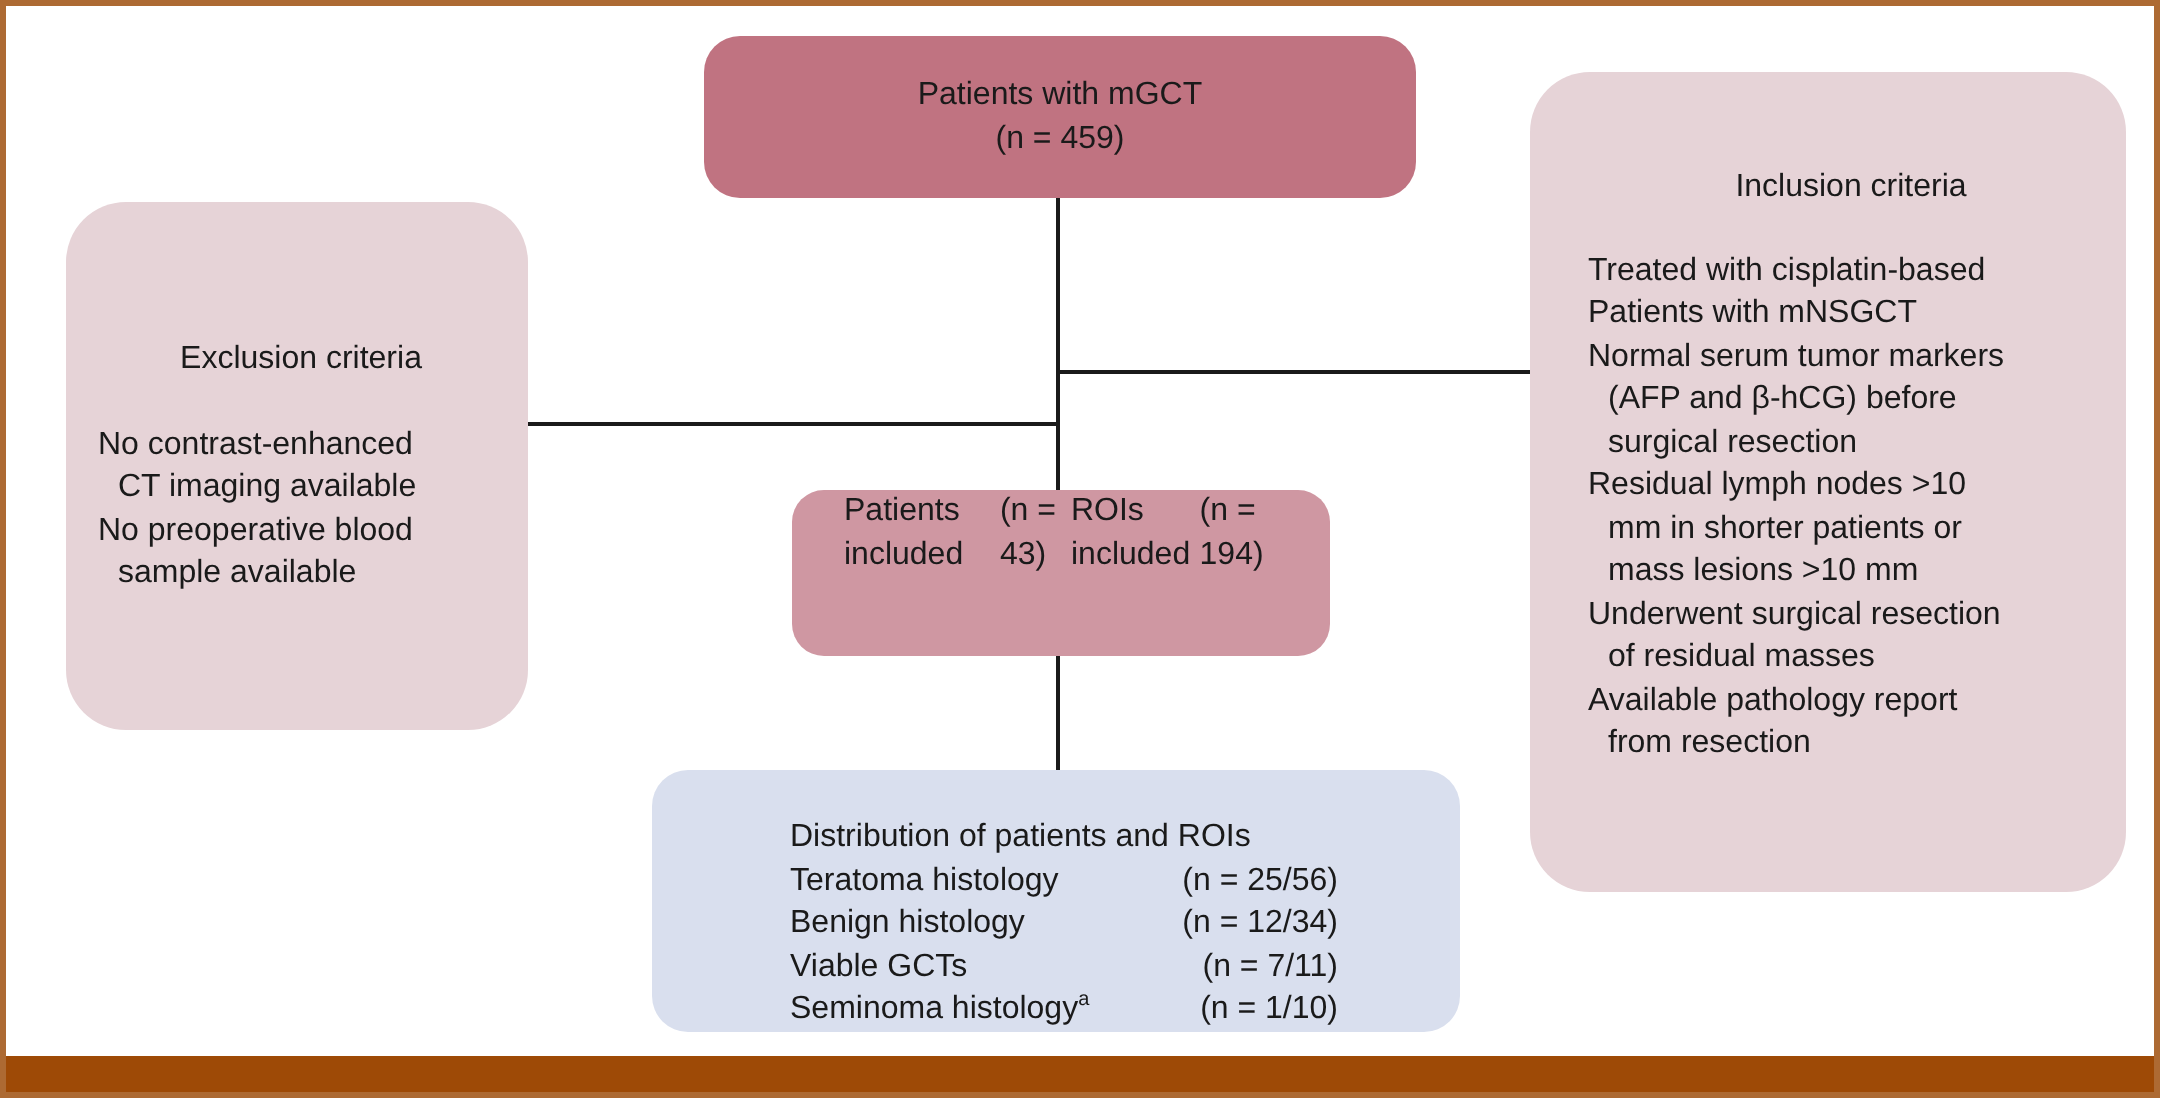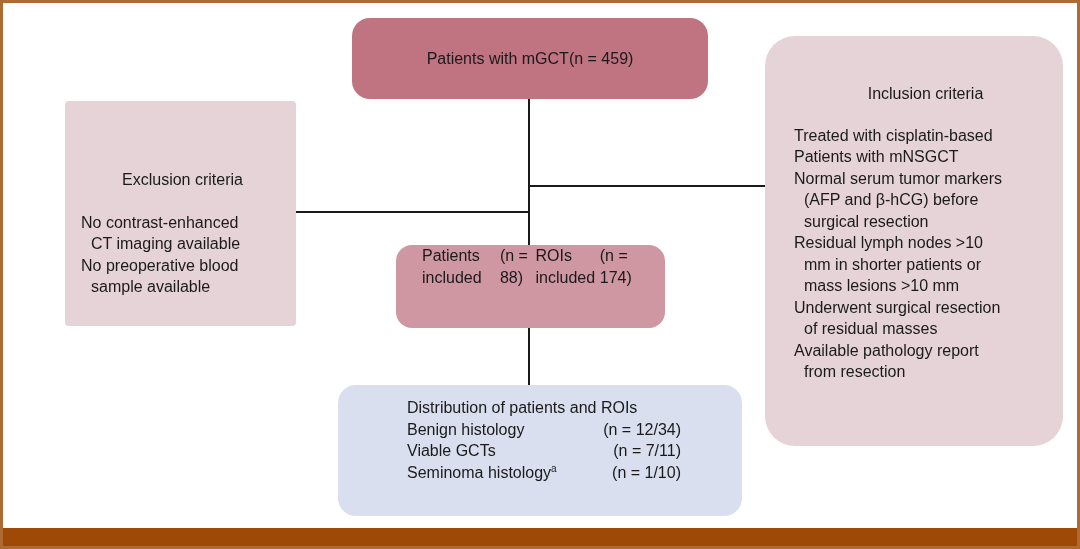--- a/index.html
+++ b/index.html
@@ -20,32 +20,31 @@
     left: 0; right: 0; bottom: 0;
     height: 18px;
     background: var(--frame-bar, #9e4a06);
   }
   .box { position: absolute; box-sizing: border-box; }
 
   .top-box {
     left: 349px; top: 15px; width: 356px; height: 81px;
     background: var(--rose-dark, #c07381);
     border-radius: 18px;
-    display: flex; 
+    display: flex; flex-direction: column;
     align-items: center; justify-content: center;
     line-height: 22px;
   }
 
   .exclusion-box {
-    left: 30px; top: 98px; width: 231px; height: 225px;
+    left: 30px; top: 98px; width: 231px; height: 264px;
     background: var(--pink-pale, #e6d3d7);
-    border-radius: 4px;
+    border-radius: 30px;
     padding: 68px 12px 0 16px;
     line-height: 21.5px;
-    margin-left: 32px;
   }
   .inclusion-box {
     left: 762px; top: 33px; width: 298px; height: 410px;
     background: var(--pink-pale, #e6d3d7);
     border-radius: 30px;
     padding: 47px 6px 0 29px;
     line-height: 21.5px;
   }
   .box-heading { text-align: center; }
   .exclusion-box .box-heading { margin-bottom: 21px; }
@@ -57,24 +56,24 @@
     left: 393px; top: 242px; width: 269px; height: 83px;
     background: var(--rose-mid, #cf97a2);
     border-radius: 16px;
     display: flex; flex-direction: row; justify-content: center;
     padding: 0 24px 0 26px;
     line-height: 22px;
   }
   .kv-row { display: flex; justify-content: space-between; }
 
   .bottom-box {
-    left: 335px; top: 382px; width: 404px; height: 131px;
+    left: 323px; top: 382px; width: 404px; height: 131px;
     background: var(--blue-pale, #d9dfee);
     border-radius: 18px;
-    padding: 12px 0 0 69px;
+    padding: 23px 0 0 69px;
     line-height: 21.5px;
   }
   .bottom-box .col { width: 274px; }
   sup { font-size: 10px; line-height: 0; }
 
   .connector { position: absolute; background: var(--line-color, #1a1a1a); }
   .v1 { left: 525px; top: 96px;  width: 2px; height: 147px; }
   .hr { left: 526px; top: 182px; width: 236px; height: 2px; }
   .hl { left: 261px; top: 208px; width: 265px; height: 2px; }
   .v2 { left: 525px; top: 325px; width: 2px; height: 58px; }
@@ -114,31 +113,35 @@
     <div class="line indent">mass lesions &gt;10 mm</div>
     <div class="line">Underwent surgical resection</div>
     <div class="line indent">of residual masses</div>
     <div class="line">Available pathology report</div>
     <div class="line indent">from resection</div>
   </div>
 
   <div class="box middle-box">
     <div class="kv-row">
       <span>Patients included</span>
-      <span>(n = 88)</span>
+      <span>(n = 43)</span>
     </div>
     <div class="kv-row">
       <span>ROIs included</span>
-      <span>(n = 174)</span>
+      <span>(n = 194)</span>
     </div>
   </div>
 
   <div class="box bottom-box">
     <div class="col">
       <div>Distribution of patients and ROIs</div>
+      <div class="kv-row">
+        <span>Teratoma histology</span>
+        <span>(n = 25/56)</span>
+      </div>
       <div class="kv-row">
         <span>Benign histology</span>
         <span>(n = 12/34)</span>
       </div>
       <div class="kv-row">
         <span>Viable GCTs</span>
         <span>(n = 7/11)</span>
       </div>
       <div class="kv-row">
         <span><span>Seminoma histology</span><sup>a</sup></span>

